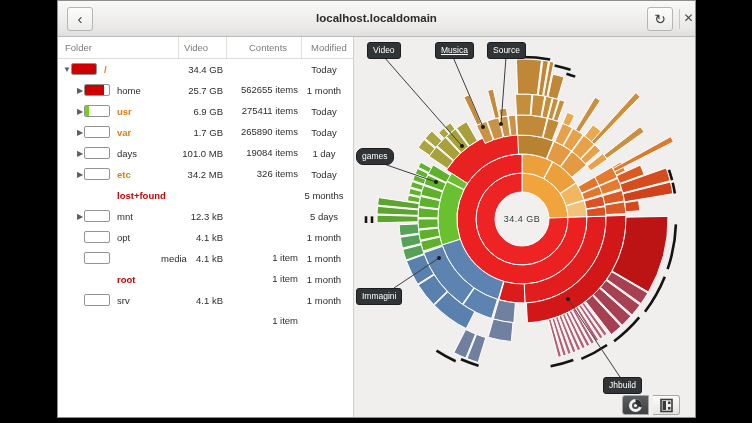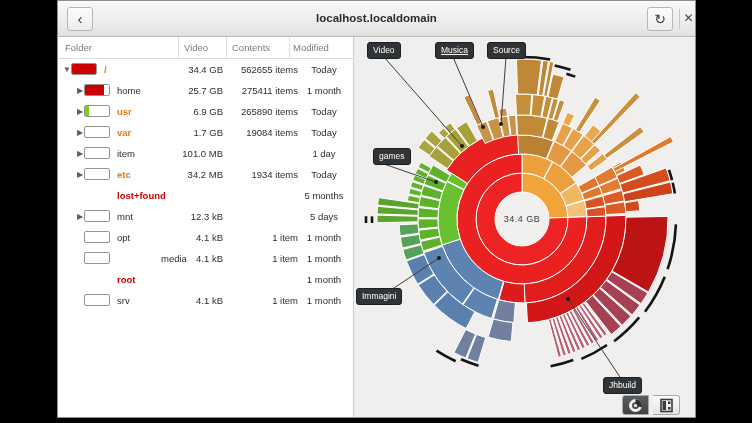--- a/index.html
+++ b/index.html
@@ -23,21 +23,21 @@
   
   #left-pane{position:absolute;left:0;top:36px;width:296px;height:382px;background:#fff;
     border-right:1px solid #cfcecd;box-sizing:border-box;font-size:9.5px;color:#2d2d2d;}
   #table-header{position:relative;height:21px;border-bottom:1px solid #dcdbda;color:#7b7b7b;text-align:center;}
   .th{position:absolute;top:0;height:21px;line-height:21px;}
   .th.b{border-left:1px solid #e0dfde;}
   #rows{position:relative;}
   .row{position:relative;height:21px;line-height:21px;white-space:nowrap;}
   .cell{position:absolute;top:0;height:21px;line-height:21px;}
   .c-size{left:121px;width:44px;text-align:right;}
-  .c-cont{left:169px;width:71px;text-align:right;}
+  .c-cont{left:169px;width:71px;text-align:right;margin-top:20px;}
   .c-mod{left:244px;width:44px;text-align:center;}
   .expander{position:absolute;top:0;width:10px;color:#5e5e5e;font-size:8px;text-align:center;}
   .legend-box{position:absolute;top:4px;width:26px;height:12px;border:1px solid #949392;border-radius:2px;
     background:#fff;overflow:hidden;box-sizing:border-box;}
   .legend-fill{position:absolute;left:0;top:0;bottom:0;}
   .fname{position:absolute;top:0;}
   
   #right-pane{position:absolute;left:296px;top:36px;width:343px;height:382px;background:#f0efee;}
   #chart-svg{position:absolute;left:0;top:0;}
   .callout{position:absolute;background:#303436;color:#fff;font-size:8.5px;line-height:11px;
@@ -61,22 +61,22 @@
       <div id="title">localhost.localdomain</div>
       <div class="hbtn" id="refresh-btn">↻</div>
       <div id="hsep"></div>
       <div id="close-btn">✕</div>
     </div>
 
     <div id="left-pane">
       <div id="table-header">
         <div class="th" style="left:7px">Folder</div>
         <div class="th b" style="left:120px;padding-left:5px">Video</div>
-        <div class="th b" style="left:168px;padding-left:5px">Contents</div>
-        <div class="th b" style="left:231px;padding-left:3px">Modified</div>
+        <div class="th b" style="left:168px;padding-left:22px">Contents</div>
+        <div class="th b" style="left:243px;padding-left:9px">Modified</div>
       </div>
       <div id="rows">
           <div class="row">
             <span class="expander" style="left: 4px;">▼</span>
             <span class="legend-box" style="left: 13px;">
               <span class="legend-fill" style="width: 100%; background: rgb(204, 0, 0);"></span>
             </span>
             <span class="fname" style="left: 46px; color: rgb(232, 122, 16); font-weight: bold;">/</span>
             <span class="cell c-size">34.4 GB</span>
             <span class="cell c-cont">562655 items</span>
@@ -106,30 +106,30 @@
             <span class="expander" style="left: 17px;">▶</span>
             <span class="legend-box" style="left: 26px;"></span>
             <span class="fname" style="left: 59px; color: rgb(232, 122, 16); font-weight: bold;">var</span>
             <span class="cell c-size">1.7 GB</span>
             <span class="cell c-cont">19084 items</span>
             <span class="cell c-mod">Today</span>
           </div>
           <div class="row">
             <span class="expander" style="left: 17px;">▶</span>
             <span class="legend-box" style="left: 26px;"></span>
-            <span class="fname" style="left: 59px; color: rgb(45, 45, 45);">item</span>
+            <span class="fname" style="left: 59px; color: rgb(45, 45, 45);">days</span>
             <span class="cell c-size">101.0 MB</span>
+            <span class="cell c-cont">326 items</span>
             <span class="cell c-mod">1 day</span>
           </div>
           <div class="row">
             <span class="expander" style="left: 17px;">▶</span>
             <span class="legend-box" style="left: 26px;"></span>
             <span class="fname" style="left: 59px; color: rgb(232, 122, 16); font-weight: bold;">etc</span>
             <span class="cell c-size">34.2 MB</span>
-            <span class="cell c-cont">1934 items</span>
             <span class="cell c-mod">Today</span>
           </div>
           <div class="row">
             <span class="fname" style="left: 59px; color: rgb(204, 0, 0); font-weight: bold;">lost+found</span>
             <span class="cell c-size"></span>
             <span class="cell c-cont"></span>
             <span class="cell c-mod">5 months</span>
           </div>
           <div class="row">
             <span class="expander" style="left: 17px;">▶</span>
@@ -308,21 +308,21 @@
           <line x1="40" y1="251" x2="85" y2="221" stroke="#3d3d3d" stroke-width="1"></line>
           <circle cx="85" cy="221" r="2" fill="#1a1a1a"></circle>
           <line x1="266" y1="340" x2="214" y2="262" stroke="#3d3d3d" stroke-width="1"></line>
           <circle cx="214" cy="262" r="2" fill="#1a1a1a"></circle>
         </svg>
       <div id="center-label" style="left: 168px; top: 182px;">34.4 GB</div>
       <div id="callouts">
           <div class="callout" style="left: 13px; top: 5px;">Video</div>
           <div class="callout" style="left: 81px; top: 5px; text-decoration: underline;">Musica</div>
           <div class="callout" style="left: 133px; top: 5px;">Source</div>
-          <div class="callout" style="left: 19px; top: 111px;">games</div>
+          <div class="callout" style="left: 2px; top: 111px; border-radius: 7px;">games</div>
           <div class="callout" style="left: 2px; top: 251px;">Immagini</div>
           <div class="callout" style="left: 249px; top: 340px;">Jhbuild</div>
         </div>
       <div id="view-toggle">
         <div class="vbtn" id="rings-btn">
           <svg width="15" height="15" viewBox="0 0 15 15" style="margin-top:2px">
             <circle cx="7.5" cy="7.5" r="5" fill="none" stroke="#f2f2f2" stroke-width="3"></circle>
             <path d="M7.5 7.5 L7.5 1 A6.5 6.5 0 0 1 13.6 9.5 Z" fill="#2d2f31"></path>
             <circle cx="7.5" cy="7.5" r="1.6" fill="#f2f2f2"></circle>
           </svg>

